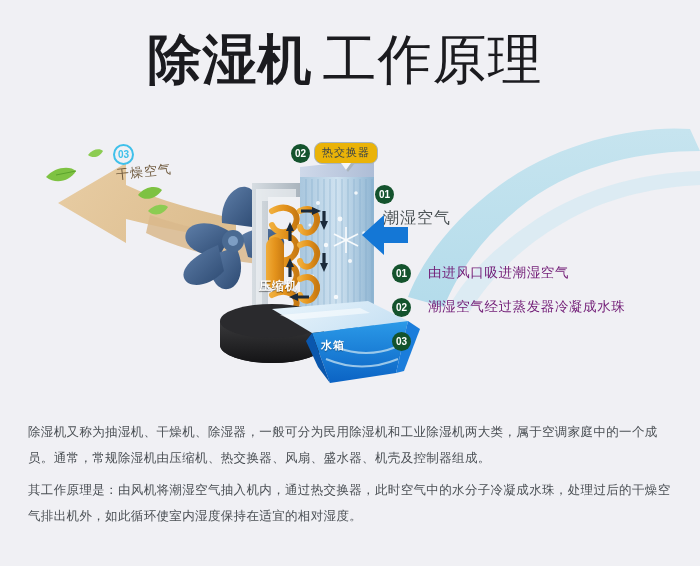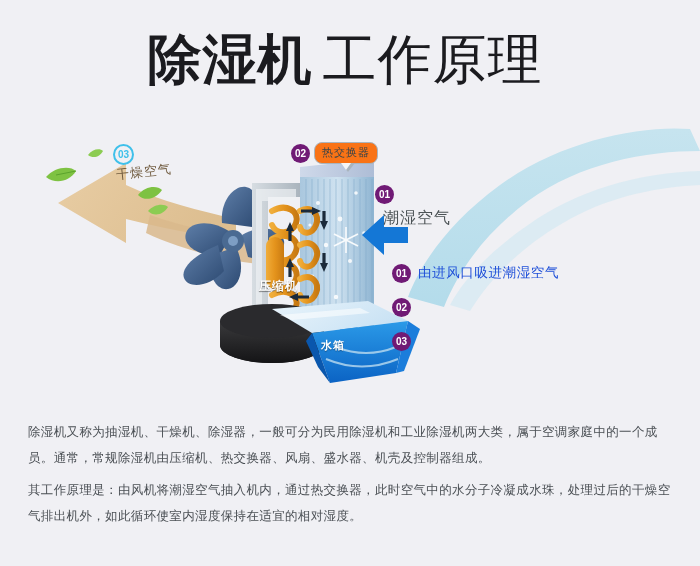--- a/index.html
+++ b/index.html
@@ -34,21 +34,21 @@
   
   .lbl{position:absolute;white-space:nowrap;}
 
   .badge{
     display:inline-block;
     width:19px;height:19px;line-height:19px;
     border-radius:50%;
     text-align:center;
     font-size:10px;font-weight:700;
     color:#ffffff;
-    background:#701a75;
+    background:#14532d;
     vertical-align:middle;
   }
   .badge-hollow{
     background:none;color:#3fc0ea;
     border:2px solid #3fc0ea;
     width:17px;height:17px;line-height:17px;
   }
 
   .lbl-dryair{
     left:116px;top:48px;
@@ -59,21 +59,21 @@
   .lbl-badge03{left:113px;top:29px;}
   .lbl-badge02{left:291px;top:29px;}
   .lbl-badge01{left:375px;top:70px;}
   .lbl-humid{
     left:383px;top:93px;
     font-size:16px;color:#4c5356;letter-spacing:1px;
   }
 
   .callout{
     position:absolute;left:314px;top:27px;
-    background:#f97316;
+    background:#eab308;
     border:1.4px solid #a9b4bd;
     border-radius:8px;
     padding:2px 7px 3px 7px;
     font-size:11px;color:#3b4448;letter-spacing:1px;
   }
   .callout:after,.callout:before{
     content:"";position:absolute;left:26px;
   }
   .callout:before{
     bottom:-9px;border-left:7px solid transparent;border-right:7px solid transparent;
@@ -96,21 +96,21 @@
   }
 
   
   .legend{position:absolute;left:392px;top:256px;width:300px;}
   .legend-row{
     display:flex;align-items:center;
     height:34px;
   }
   .legend-row .badge{margin-right:7px;flex:none;}
   .legend-text{
-    font-size:13.5px;color:#1d4ed8;letter-spacing:.6px;
+    font-size:13.5px;color:#701a75;letter-spacing:.6px;margin-left:10px;
   }
 
   
   .para{
     position:absolute;left:28px;width:652px;
     font-size:12.5px;color:#4a4f54;
     line-height:2.05;
     letter-spacing:.35px;
     text-align:left;
   }
@@ -301,20 +301,21 @@
     <div class="lbl lbl-tank">水箱</div>
   </div>
 
   <div class="legend">
     <div class="legend-row">
       <span class="badge">01</span>
       <span class="legend-text">由进风口吸进潮湿空气</span>
     </div>
     <div class="legend-row">
       <span class="badge">02</span>
+      <span class="legend-text">潮湿空气经过蒸发器冷凝成水珠</span>
     </div>
     <div class="legend-row">
       <span class="badge">03</span>
     </div>
   </div>
 
   <div class="para para-1">除湿机又称为抽湿机、干燥机、除湿器，一般可分为民用除湿机和工业除湿机两大类，属于空调家庭中的一个成员。通常，常规除湿机由压缩机、热交换器、风扇、盛水器、机壳及控制器组成。</div>
   <div class="para para-2">其工作原理是：由风机将潮湿空气抽入机内，通过热交换器，此时空气中的水分子冷凝成水珠，处理过后的干燥空气排出机外，如此循环使室内湿度保持在适宜的相对湿度。</div>
 
 </div>

